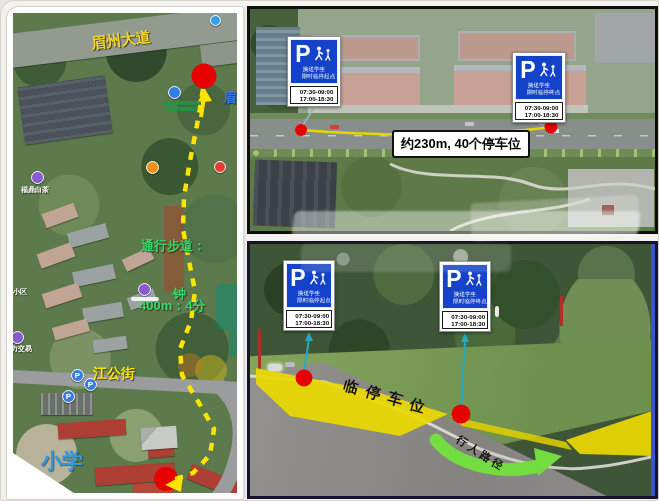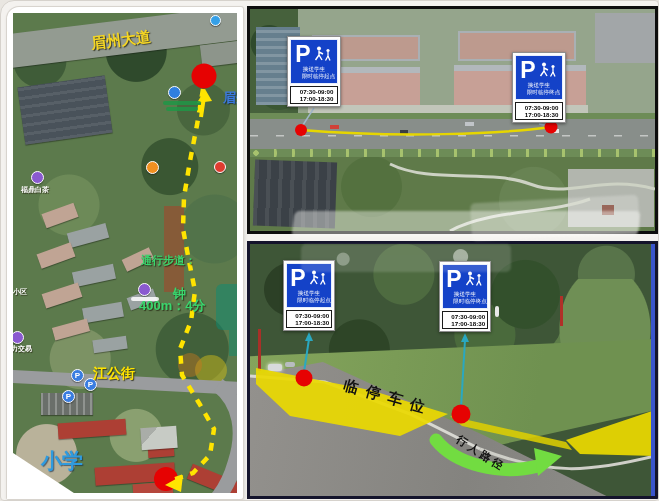--- a/index.html
+++ b/index.html
@@ -120,21 +120,21 @@
         </div>
       <div class="poi" style="left:71px;top:365px;width:11px;height:11px;background:#3a7de0;font-size:8px;">
           <span>P</span>
         </div>
       <div class="poi" style="left:49px;top:377px;width:11px;height:11px;background:#3a7de0;font-size:8px;">
           <span>P</span>
         </div>
 
       <div class="map-label" style="left:78px;top:18px;font-size:15px;color:#f5d623;transform:rotate(-7deg);">眉州大道</div>
       <div class="map-label" style="left:210px;top:76px;font-size:13px;color:#3b79e0;text-shadow:1px 1px 1px rgba(10,30,60,.7);">眉州</div>
-      <div class="map-label" style="left:128px;top:240px;font-size:11px;color:#39d66d;">通行步道：</div>
+      <div class="map-label" style="left:128px;top:224px;font-size:13px;color:#39d66d;">通行步道：</div>
       <div class="map-label" style="left:126px;top:252px;font-size:13px;color:#39d66d;margin-top:32px;">400m：4分</div>
       <div class="map-label" style="left:160px;top:272px;font-size:13px;color:#39d66d;">钟</div>
       <div class="map-label" style="left:80px;top:352px;font-size:14px;color:#ffe400;">江公街</div>
       <div class="map-label" style="left:28px;top:434px;font-size:21px;color:#2f9bdf;text-shadow:1px 1px 1px rgba(20,40,70,.6);">小学</div>
       <div class="map-label tiny" style="left:8px;top:172px;color:#fff;transform:scale(.7);">福鼎白茶</div>
       <div class="map-label tiny" style="left:-2px;top:331px;color:#fff;transform:scale(.7);">力交易</div>
       <div class="map-label tiny" style="left:0px;top:274px;color:#fff;transform:scale(.7);">小区</div>
 
       <div class="abs" style="left:150px;top:88px;width:38px;height:4px;background:rgba(30,150,70,.85);border-radius:2px;"></div>
       <div class="abs" style="left:153px;top:94px;width:32px;height:4px;background:rgba(30,150,70,.85);border-radius:2px;"></div>
@@ -209,20 +209,23 @@
         </div>
         <div class="sign-line">接送学生</div>
         <div class="sign-line">限时临停终点</div>
       </div>
       <div class="sign-time">
         <div>07:30-09:00</div>
         <div>17:00-18:30</div>
       </div>
     </div>
 
+    <div style="position:absolute;left:142px;top:121px;width:134px;height:24px;background:#fff;border:2px solid #111;border-radius:3px;display:flex;align-items:center;justify-content:center;">
+      <span style="font-size:13px;font-weight:bold;color:#000;white-space:nowrap;">约230m, 40个停车位</span>
+    </div>
   </div>
 
   <div id="street-panel">
     <div>
       <div class="abs" style="left:300px;top:35px;width:110px;height:125px;background:radial-gradient(ellipse at 50% 40%,#6f8f55 0 45px,transparent 46px),radial-gradient(ellipse at 30% 70%,#5d7d48 0 35px,transparent 36px);"></div>
       <div class="abs" style="left:0;top:95px;width:405px;height:115px;background:linear-gradient(100deg,#85a55c,#6f9150 70%);clip-path:polygon(0% 15%, 100% 0%, 100% 62%, 58% 95%, 0% 38%);"></div>
       <div class="abs" style="left:0;top:118px;width:405px;height:134px;background:linear-gradient(100deg,#93918d,#84837f 55%,#8e8d89);clip-path:polygon(0 10%, 18% 0, 58% 55%, 88% 100%, 0 100%);"></div>
       <div class="abs" style="left:18px;top:120px;width:14px;height:7px;background:#d8dadc;border-radius:2px;box-shadow:0 0 4px #fff;"></div>
       <div class="abs" style="left:35px;top:118px;width:10px;height:5px;background:#b8bcc0;border-radius:2px;"></div>
       <div class="abs" style="left:8px;top:85px;width:3px;height:42px;background:#a83028;"></div>

